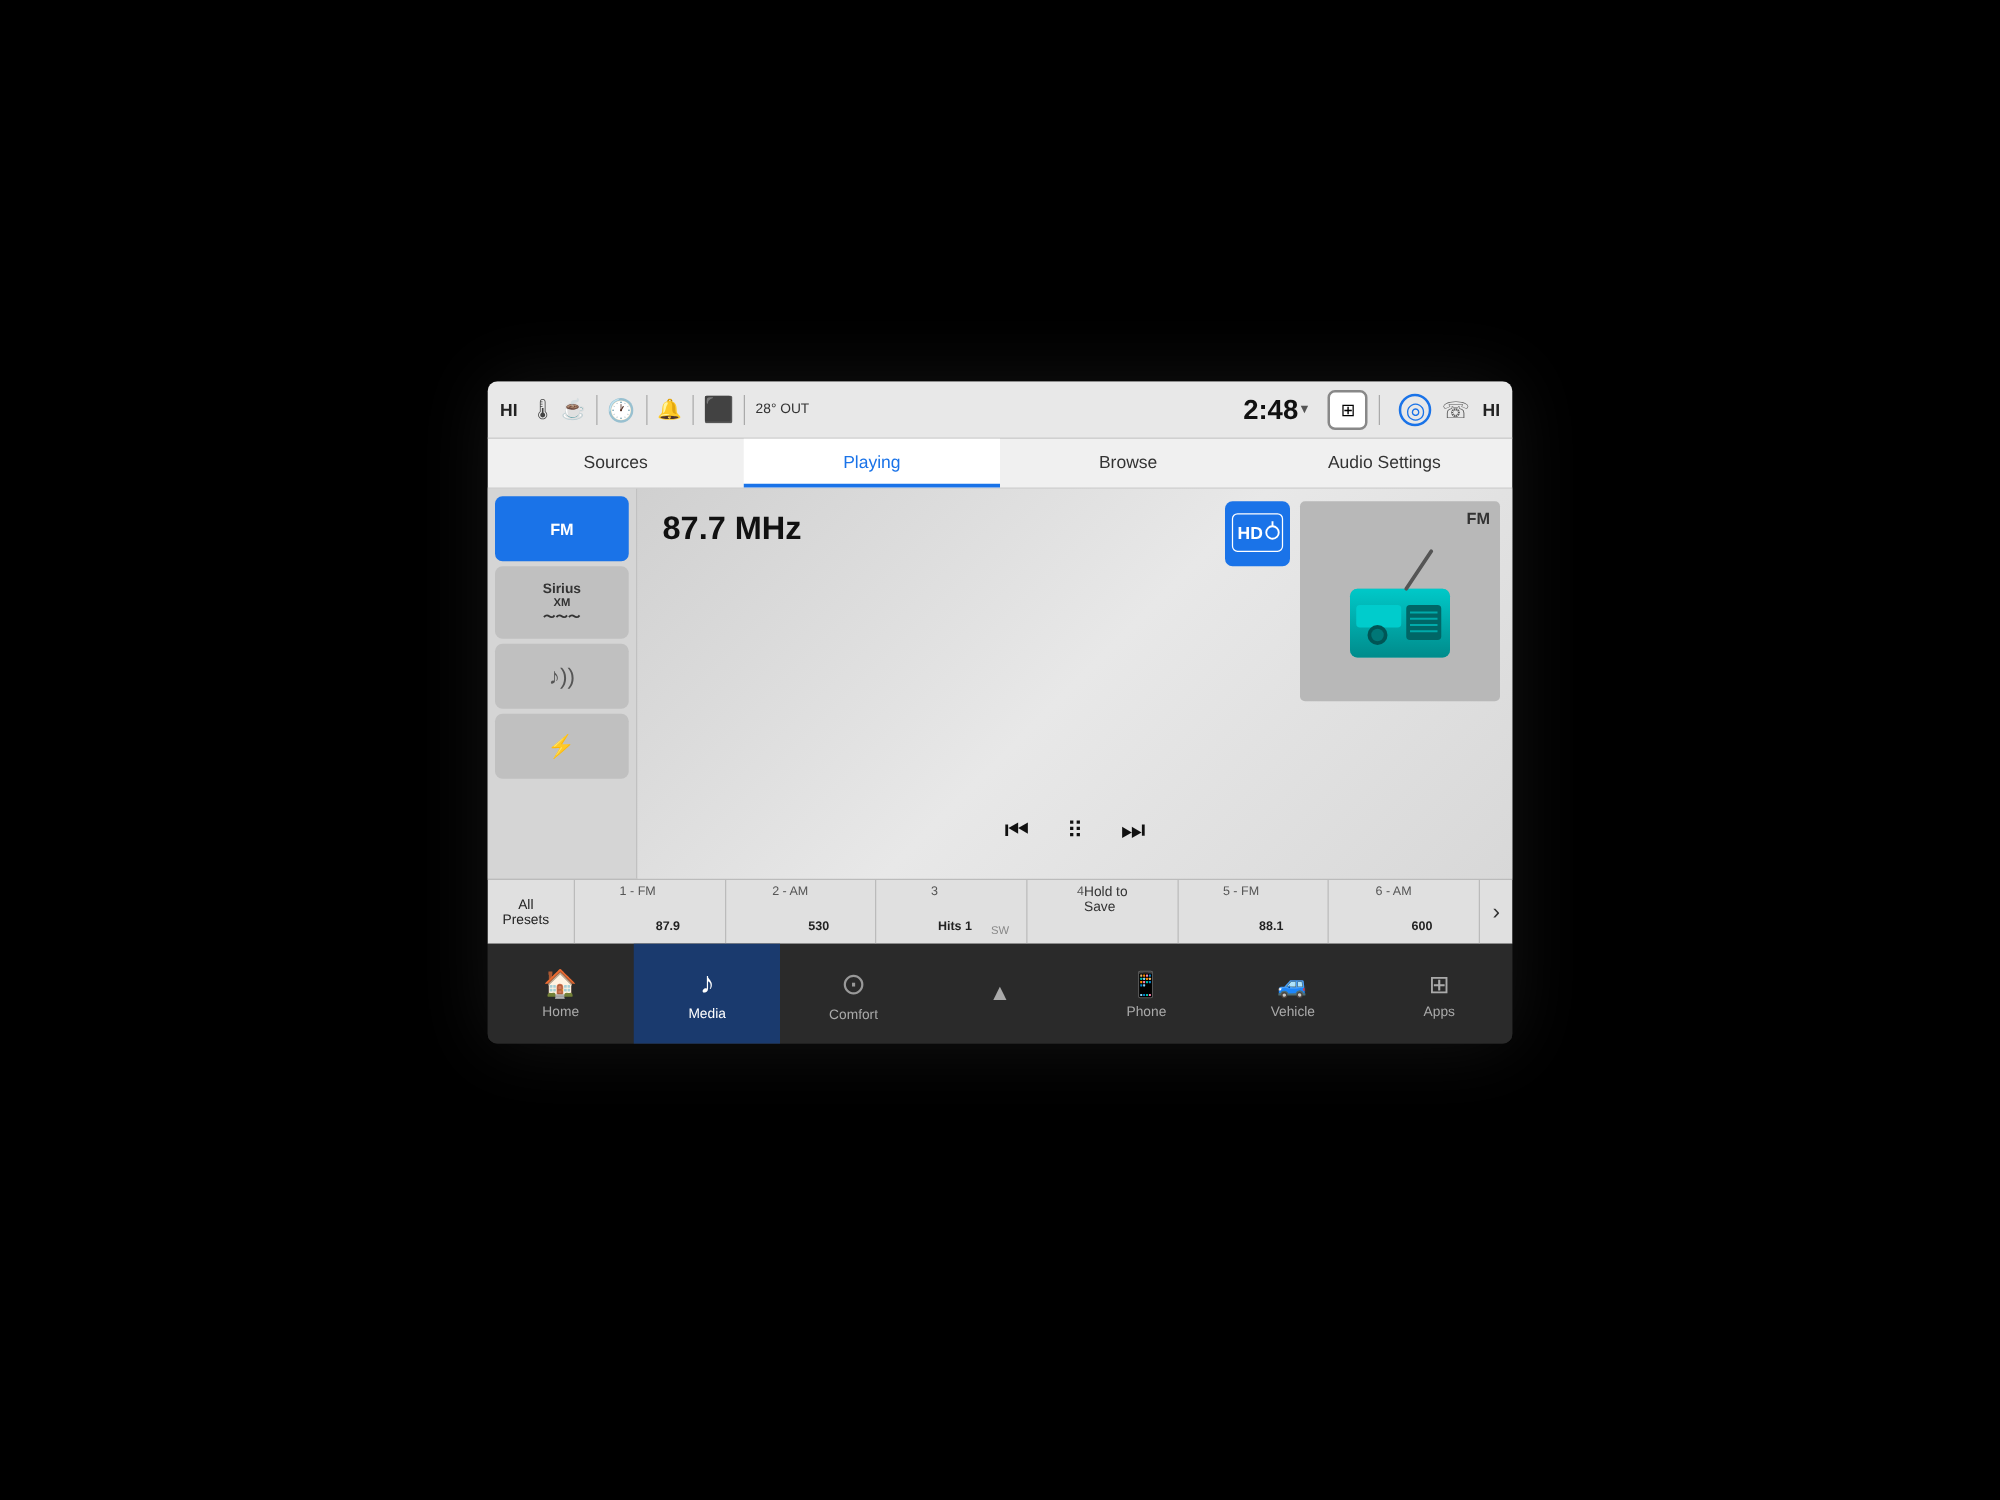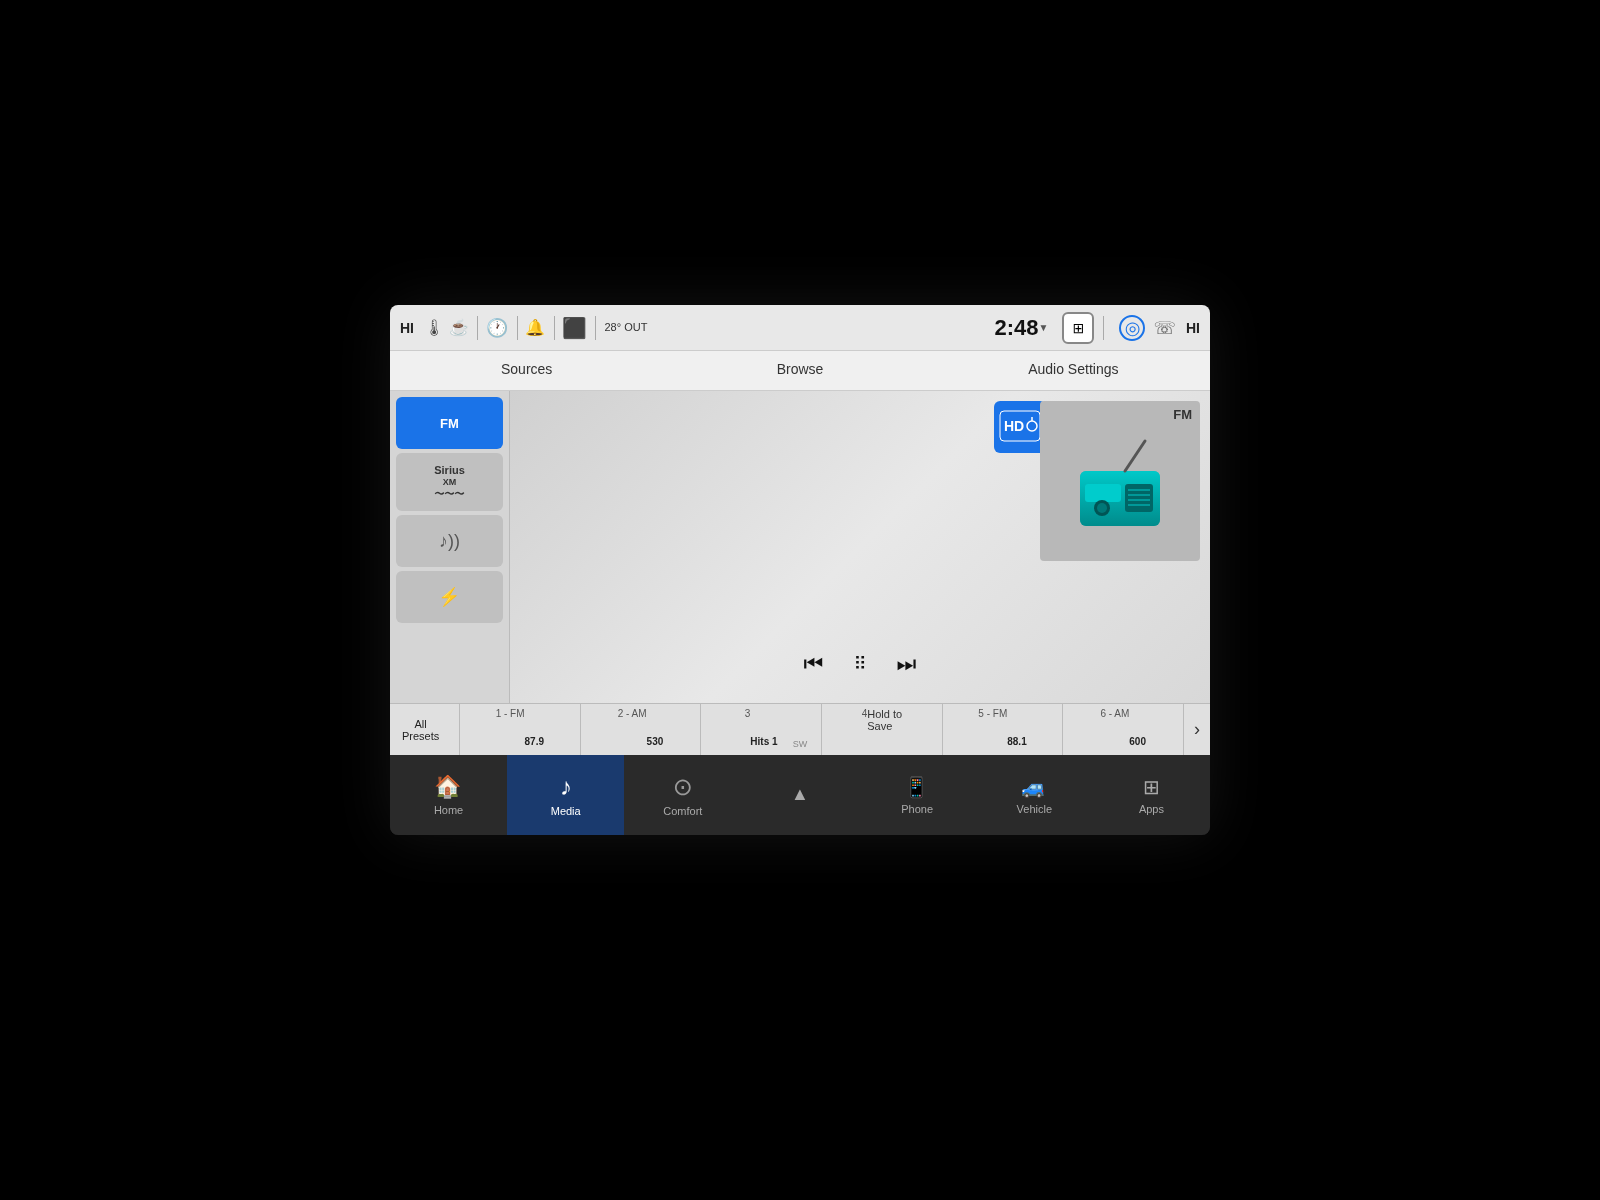--- a/index.html
+++ b/index.html
@@ -239,21 +239,21 @@
     }
 
     .radio-icon-svg {
       margin-top: 10px;
     }
 
     
     .hd-btn {
       position: absolute;
       top: 10px;
-      right: 164px;
+      right: 178px;
       background: #1a73e8;
       border-radius: 6px;
       width: 52px;
       height: 52px;
       display: flex;
       align-items: center;
       justify-content: center;
       cursor: pointer;
     }
 
@@ -398,20 +398,23 @@
       <span style="font-size:18px; color:#1a73e8; border:2px solid #1a73e8; border-radius:50%; width:26px; height:26px; display:flex; align-items:center; justify-content:center;">◎</span>
       <span style="font-size:18px; color:#555;">☏</span>
     </div>
     <span class="status-hi-right">HI</span>
   </div>
 
   <div class="tabs">
     <div class="tab">
       <span>Sources</span>
     </div>
+    <div class="tab active">
+      <span>Playing</span>
+    </div>
     <div class="tab">
       <span>Browse</span>
     </div>
     <div class="tab">
       <span>Audio Settings</span>
     </div>
   </div>
 
   <div class="main-content">
 
@@ -427,20 +430,21 @@
       </div>
       <div class="source-btn">
         <span class="source-icon">♪))</span>
       </div>
       <div class="source-btn">
         <span class="source-icon">⚡</span>
       </div>
     </div>
 
     <div class="playing-area">
+      <span class="frequency-text">87.7 MHz</span>
 
       <div class="hd-btn">
         <span class="hd-text">
           <svg width="44" height="34" viewBox="0 0 44 34">
             <rect x="2" y="2" width="40" height="30" rx="4" fill="#1a73e8" stroke="white" stroke-width="1"></rect>
             <text x="6" y="22" font-family="Arial" font-weight="bold" font-size="14" fill="white">HD</text>
             <circle cx="34" cy="17" r="5" fill="none" stroke="white" stroke-width="1.5"></circle>
             <path d="M34 12 L34 8" stroke="white" stroke-width="1.5"></path>
           </svg>
         </span>

